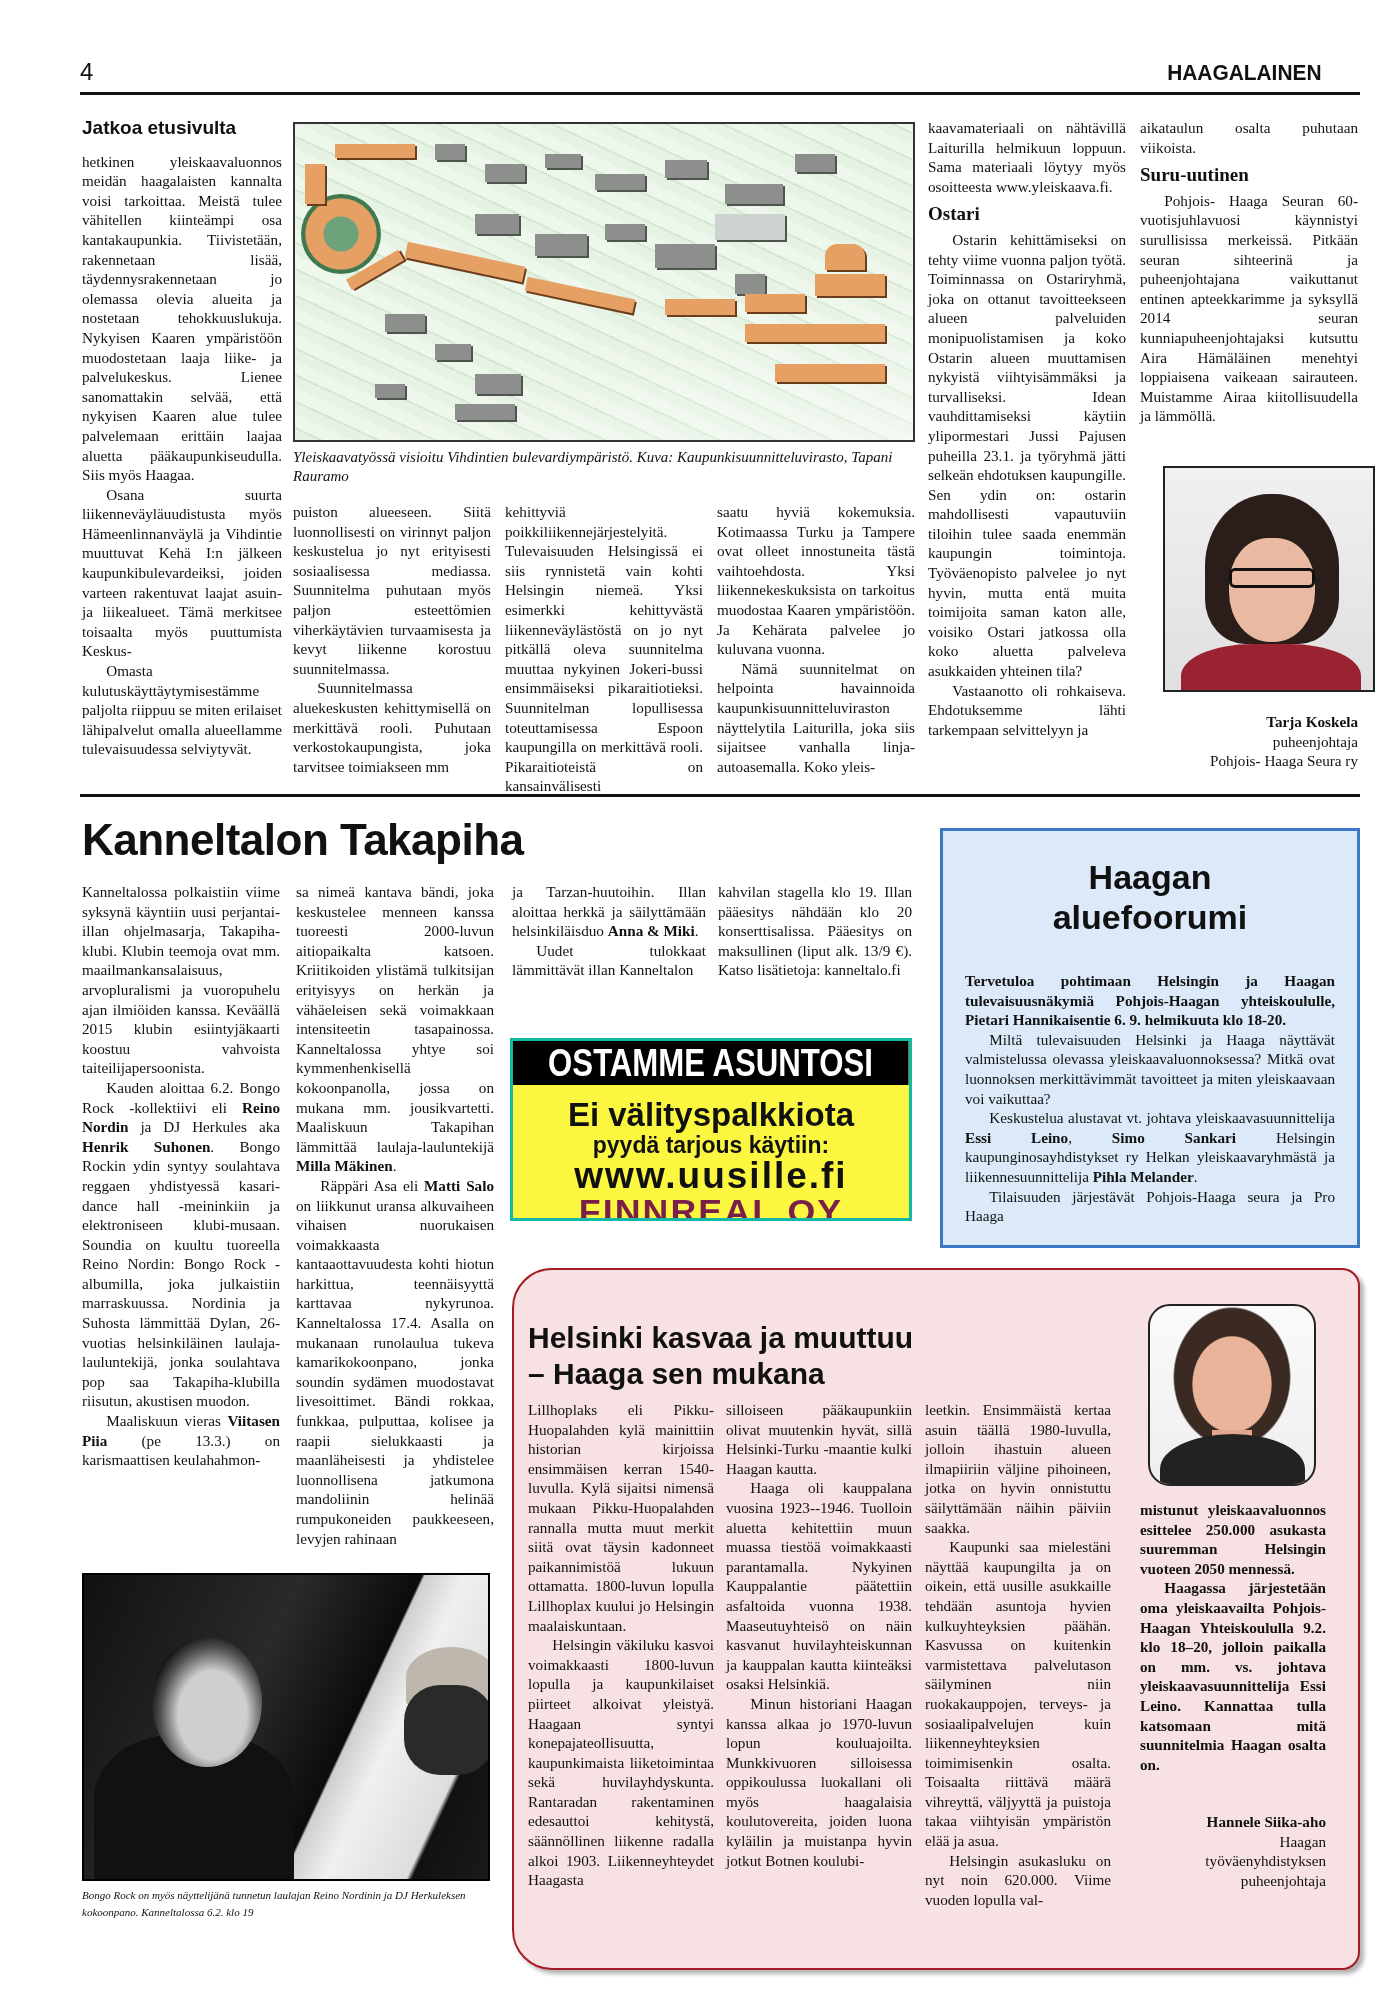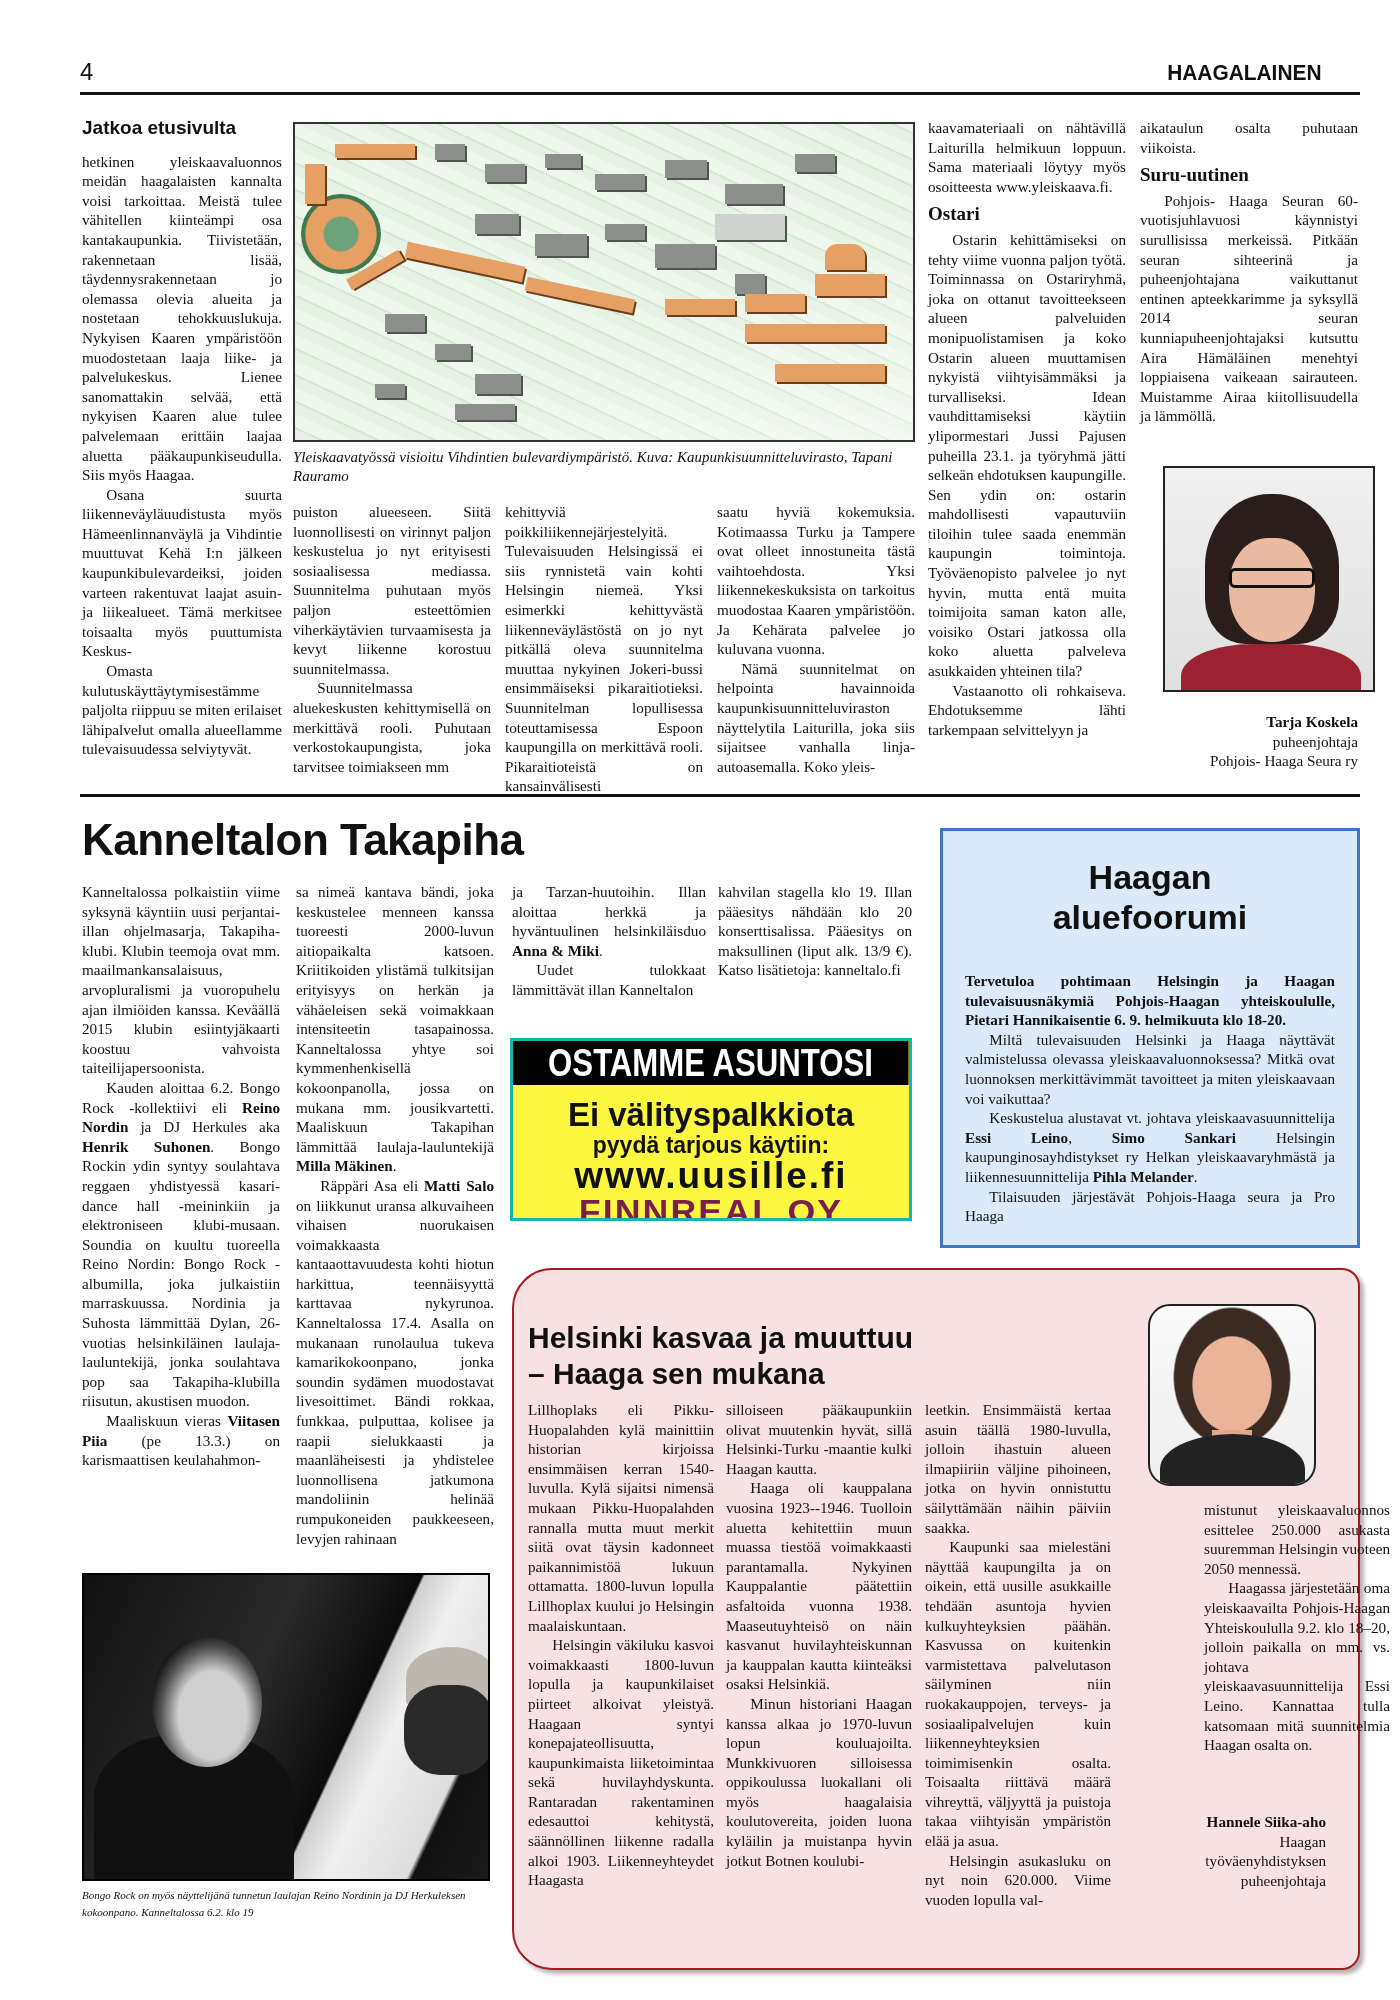--- a/index.html
+++ b/index.html
@@ -159,21 +159,21 @@
   <p><span>Kauden aloittaa 6.2. Bongo Rock -kollektiivi eli </span><b>Reino Nordin</b><span> ja DJ Herkules aka </span><b>Henrik Suhonen</b><span>. Bongo Rockin ydin syntyy soulahtava reggaen yhdistyessä kasari-dance hall -meininkiin ja elektroniseen klubi-musaan. Soundia on kuultu tuoreella Reino Nordin: Bongo Rock -albumilla, joka julkaistiin marraskuussa. Nordinia ja Suhosta lämmittää Dylan, 26-vuotias helsinkiläinen laulaja-lauluntekijä, jonka soulahtava pop saa Takapiha-klubilla riisutun, akustisen muodon.</span></p>
   <p><span>Maaliskuun vieras </span><b>Viitasen Piia</b><span> (pe 13.3.) on karismaattisen keulahahmon-</span></p>
 </div>
 
 <div class="abs col" style="left:296px; top:882px; width:198px;">
   <p class="noind"><span>sa nimeä kantava bändi, joka keskustelee menneen kanssa tuoreesti 2000-luvun aitiopaikalta katsoen. Kriitikoiden ylistämä tulkitsijan erityisyys on herkän ja vähäeleisen sekä voimakkaan intensiteetin tasapainossa. Kanneltalossa yhtye soi kymmenhenkisellä kokoonpanolla, jossa on mukana mm. jousikvartetti. Maaliskuun Takapihan lämmittää laulaja-lauluntekijä </span><b>Milla Mäkinen</b><span>.</span></p>
   <p><span>Räppäri Asa eli </span><b>Matti Salo</b><span> on liikkunut uransa alkuvaiheen vihaisen nuorukaisen voimakkaasta kantaaottavuudesta kohti hiotun harkittua, teennäisyyttä karttavaa nykyrunoa. Kanneltalossa 17.4. Asalla on mukanaan runolaulua tukeva kamarikokoonpano, jonka soundin sydämen muodostavat livesoittimet. Bändi rokkaa, funkkaa, pulputtaa, kolisee ja raapii sielukkaasti ja maanläheisesti ja yhdistelee luonnollisena jatkumona mandoliinin helinää rumpukoneiden paukkeeseen, levyjen rahinaan</span></p>
 </div>
 
 <div class="abs col" style="left:512px; top:882px; width:194px;">
-  <p class="noind"><span>ja Tarzan-huutoihin. Illan aloittaa herkkä ja hyväntuulinen helsinkiläisduo </span><b>Anna &amp; Miki</b><span>.</span></p>
+  <p class="noind"><span>ja Tarzan-huutoihin. Illan aloittaa herkkä ja säilyttämään helsinkiläisduo </span><b>Anna &amp; Miki</b><span>.</span></p>
   <p>Uudet tulokkaat lämmittävät illan Kanneltalon</p>
 </div>
 
 <div class="abs col" style="left:718px; top:882px; width:194px;">
   <p class="noind">kahvilan stagella klo 19. Illan pääesitys nähdään klo 20 konserttisalissa. Pääesitys on maksullinen (liput alk. 13/9 €). Katso lisätietoja: kanneltalo.fi</p>
 </div>
 
 <div class="abs ad">
   <div class="top">OSTAMME ASUNTOSI</div>
   <div class="l2">Ei välityspalkkiota</div>
@@ -215,21 +215,21 @@
   <p class="noind">leetkin. Ensimmäistä kertaa asuin täällä 1980-luvulla, jolloin ihastuin alueen ilmapiiriin väljine pihoineen, jotka on hyvin onnistuttu säilyttämään näihin päiviin saakka.</p>
   <p>Kaupunki saa mielestäni näyttää kaupungilta ja on oikein, että uusille asukkaille tehdään asuntoja hyvien kulkuyhteyksien päähän. Kasvussa on kuitenkin varmistettava palvelutason säilyminen niin ruokakauppojen, terveys- ja sosiaalipalvelujen kuin liikenneyhteyksien toimimisenkin osalta. Toisaalta riittävä määrä vihreyttä, väljyyttä ja puistoja takaa viihtyisän ympäristön elää ja asua.</p>
   <p>Helsingin asukasluku on nyt noin 620.000. Viime vuoden lopulla val-</p>
 </div>
 
 <div class="abs hel-photo">
   <div class="neck"></div>
     <div class="shoulders"></div>
 </div>
 
-<div class="abs col" style="left:1204px; top:1500px; width:186px;">
+<div class="abs col" style="left:1140px; top:1500px; width:186px;font-weight:bold;">
   <p class="noind">mistunut yleiskaavaluonnos esittelee 250.000 asukasta suuremman Helsingin vuoteen 2050 mennessä.</p>
   <p>Haagassa järjestetään oma yleiskaavailta Pohjois-Haagan Yhteiskoululla 9.2. klo 18–20, jolloin paikalla on mm. vs. johtava yleiskaavasuunnittelija Essi Leino. Kannattaa tulla katsomaan mitä suunnitelmia Haagan osalta on.</p>
 </div>
 <div class="abs col sig" style="left:1140px; top:1812px; width:186px;">
   <div><b>Hannele Siika-aho</b></div>
   <div>Haagan</div>
   <div>työväenyhdistyksen</div>
   <div>puheenjohtaja</div>
 </div>
 

